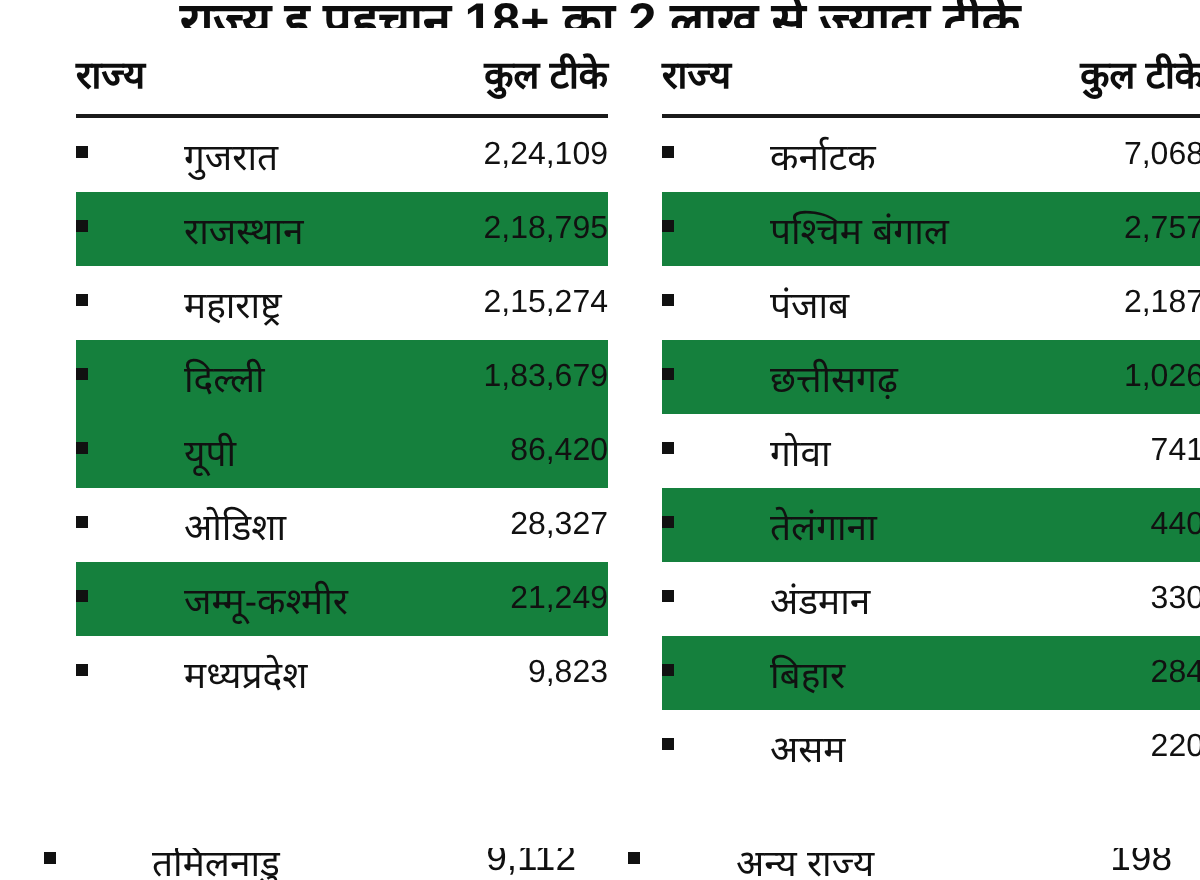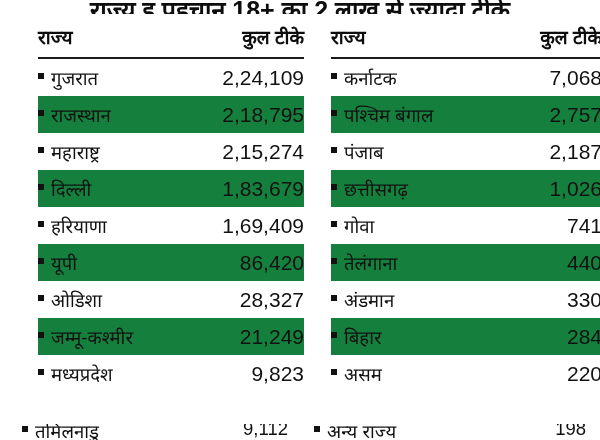--- a/index.html
+++ b/index.html
@@ -74,38 +74,39 @@
   }
   table.tbl td {
     font-size: 18.5px;
     color: #111111;
     padding: 6px 0 6px 0;
     vertical-align: middle;
     white-space: nowrap;
   }
   table.tbl td.num {
     text-align: right;
-    font-size: 21px;
+    font-size: 16px;
   }
   tr.alt td {
     background: #15803d;
   }
   .bullet {
     display: inline-block;
     width: 6px;
     height: 6px;
     background: #111111;
     margin-right: 7px;
     vertical-align: middle;
     position: relative;
     top: -2px;
   }
   .statename {
     display: inline-block;
     vertical-align: middle;
+    margin-left: 41px;
   }
   .clip-bottom {
     position: absolute;
     left: 0;
     top: 424px;
     width: 600px;
     height: 16px;
     overflow: hidden;
     text-align: right;
   }
@@ -156,24 +157,20 @@
             <td><span class="bullet"></span><span class="statename">राजस्थान</span></td>
             <td class="num">2,18,795</td>
           </tr>
           <tr>
             <td><span class="bullet"></span><span class="statename">महाराष्ट्र</span></td>
             <td class="num">2,15,274</td>
           </tr>
           <tr class="alt">
             <td><span class="bullet"></span><span class="statename">दिल्ली</span></td>
             <td class="num">1,83,679</td>
-          </tr>
-          <tr>
-            <td><span class="bullet"></span><span class="statename">हरियाणा</span></td>
-            <td class="num">1,69,409</td>
           </tr>
           <tr class="alt">
             <td><span class="bullet"></span><span class="statename">यूपी</span></td>
             <td class="num">86,420</td>
           </tr>
           <tr>
             <td><span class="bullet"></span><span class="statename">ओडिशा</span></td>
             <td class="num">28,327</td>
           </tr>
           <tr class="alt">

